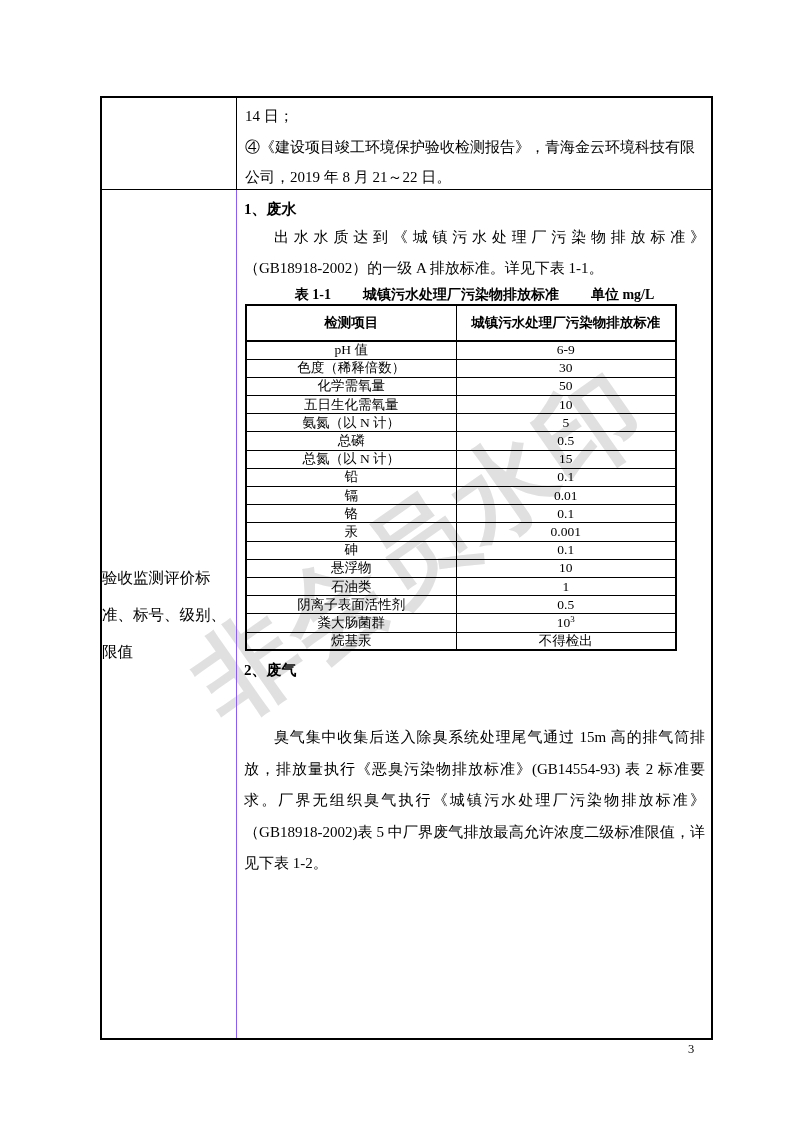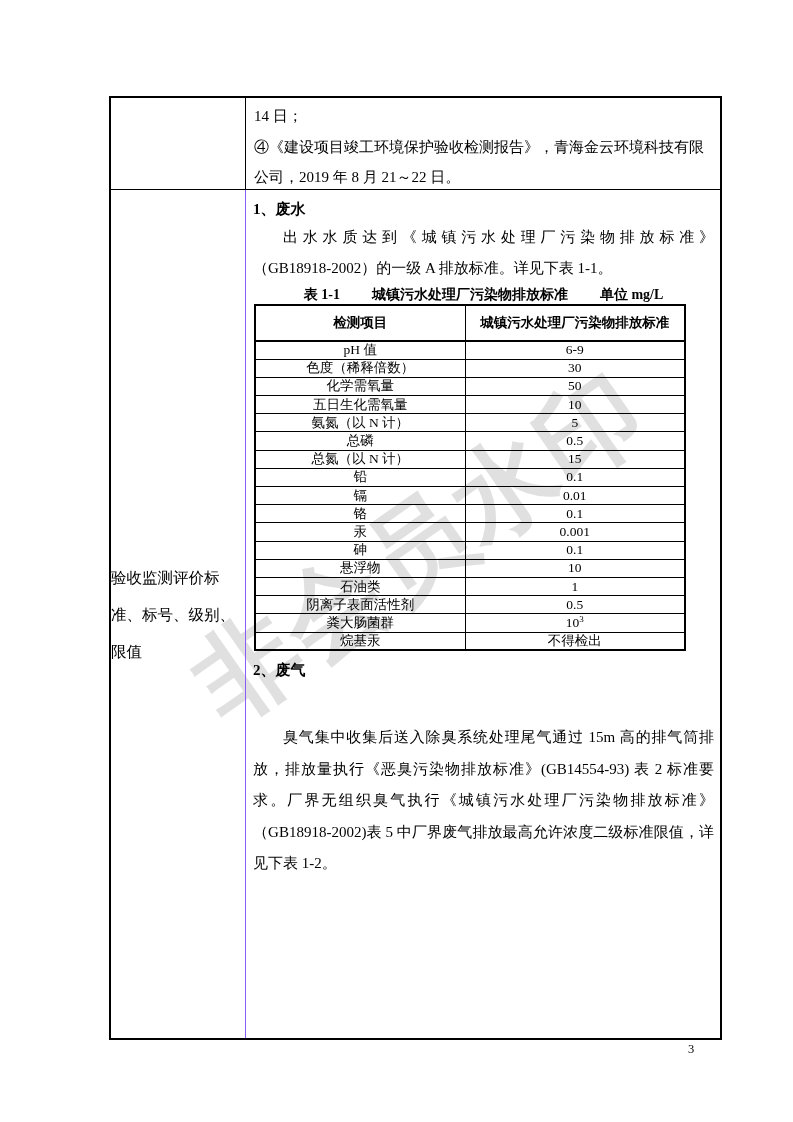--- a/index.html
+++ b/index.html
@@ -24,21 +24,21 @@
     color:#e0e0e0;
     transform:rotate(-35deg);
     transform-origin:center center;
     z-index:0;
     white-space:nowrap;
     font-family:"Liberation Sans","DejaVu Sans",sans-serif;
     user-select:none;
   }
 
   .outer-table {
-    position:absolute; left:109px; top:96px;
+    position:absolute; left:100px; top:96px;
     width:613px; height:944px;
     border:2px solid #000;
     display:grid;
     grid-template-columns:135px 1fr;
     grid-template-rows:92px 1fr;
     z-index:1;
     background:transparent;
     font-family:Liberation Serif, serif;
   }
   .cell { background:transparent; }

